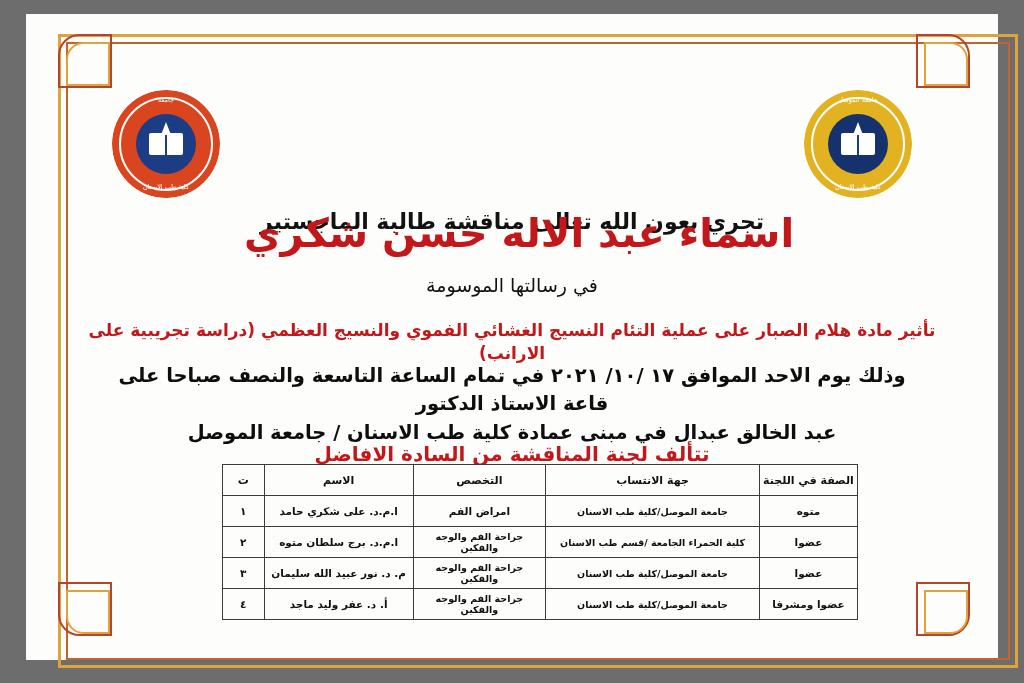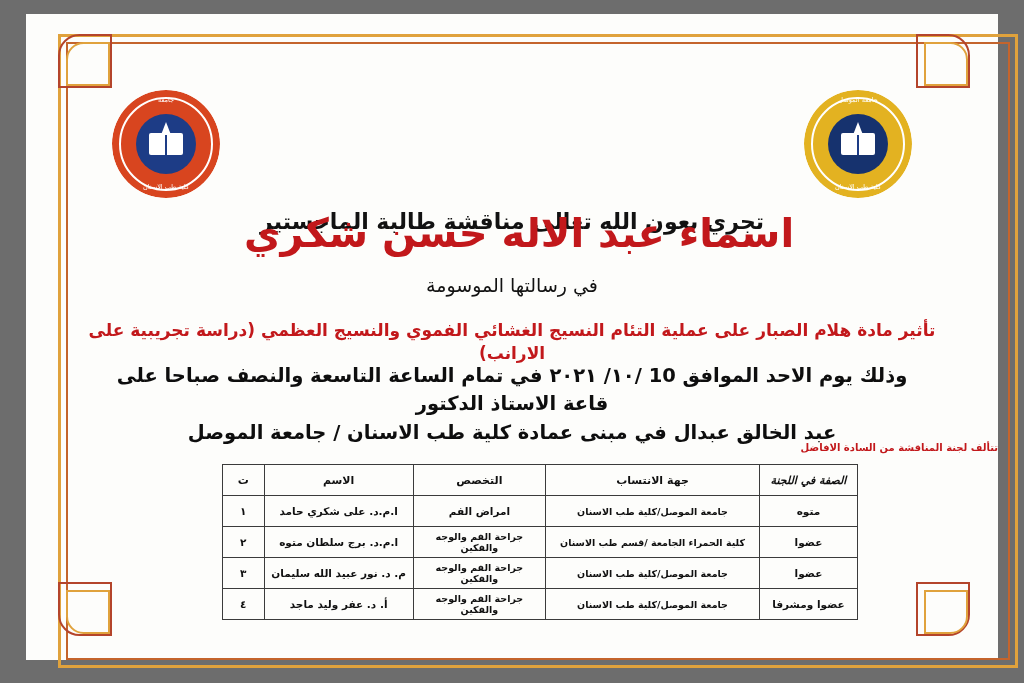--- a/index.html
+++ b/index.html
@@ -200,21 +200,22 @@
     text-align: center;
     font-size: 19.5px;
     font-weight: bold;
     color: #0e0e0e;
     line-height: 1.45;
   }
   .committee-head {
     position: absolute;
     left: 0; right: 0;
     top: 428px;
-    font-size: 10px;
+    text-align: center;
+    font-size: 20px;
     font-weight: bold;
     color: #c2181b;
   }
 
   
   table.committee {
     position: absolute;
     left: 196px;
     top: 450px;
     width: 636px;
@@ -229,21 +230,21 @@
     padding: 4px 2px;
     font-weight: bold;
     height: 22px;
     background: #fdfdfb;
   }
   table.committee th { font-size: 11px; }
   table.committee .col-n { width: 38px; }
   table.committee .col-name { width: 150px; }
   table.committee .col-spec { width: 132px; }
   table.committee .col-org { width: 218px; }
-  table.committee .col-role { width: 96px; font-style: italic; }
+  table.committee .col-role { width: 96px; }
   .tbl-small { font-size: 9.5px; }
 </style>
 </head>
 <body>
 
 <div class="page">
   <div class="poster">
 
     <div class="border-outer"></div>
     <div class="border-inner"></div>
@@ -287,21 +288,21 @@
             <span class="torch"></span>
           </div>
       </div>
     </div>
 
     <div class="line-sub1">تجري بعون الله تعالى مناقشة طالبة الماجستير</div>
     <div class="student-name">اسماء عبد الاله حسن شكري</div>
     <div class="line-sub2">في رسالتها الموسومة</div>
     <div class="thesis-title">تأثير مادة هلام الصبار على عملية التئام النسيج الغشائي الفموي والنسيج العظمي (دراسة تجريبية على الارانب)</div>
     <div class="details">
-      <div>وذلك يوم الاحد الموافق 10 /١٠/ ٢٠٢١ في تمام الساعة التاسعة والنصف صباحا على قاعة الاستاذ الدكتور</div>
+      <div>وذلك يوم الاحد الموافق ١٧ /١٠/ ٢٠٢١ في تمام الساعة التاسعة والنصف صباحا على قاعة الاستاذ الدكتور</div>
       <div>عبد الخالق عبدال في مبنى عمادة كلية طب الاسنان / جامعة الموصل</div>
     </div>
     <div class="committee-head">تتألف لجنة المناقشة من السادة الافاضل</div>
 
     <table class="committee">
       <thead>
         <tr>
           <th class="col-role">الصفة في اللجنة</th>
           <th class="col-org">جهة الانتساب</th>
           <th class="col-spec">التخصص</th>

